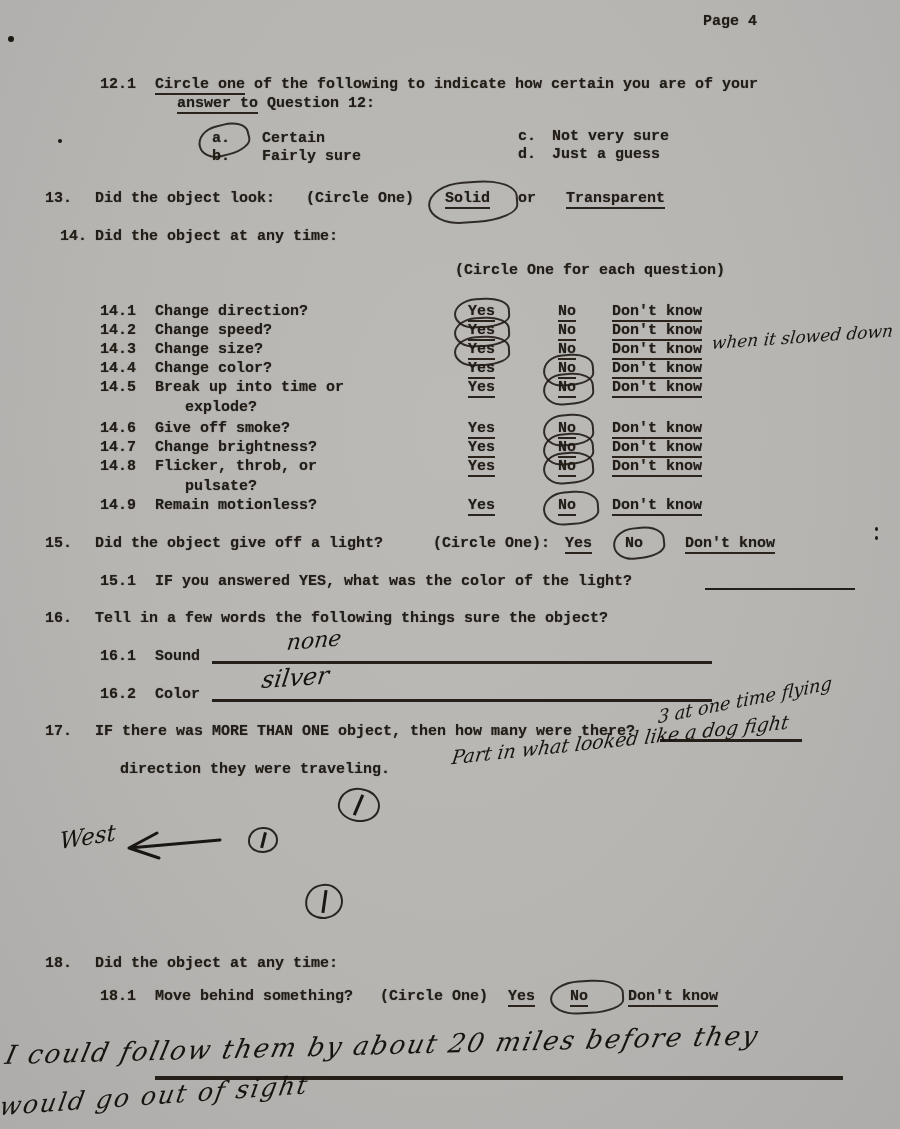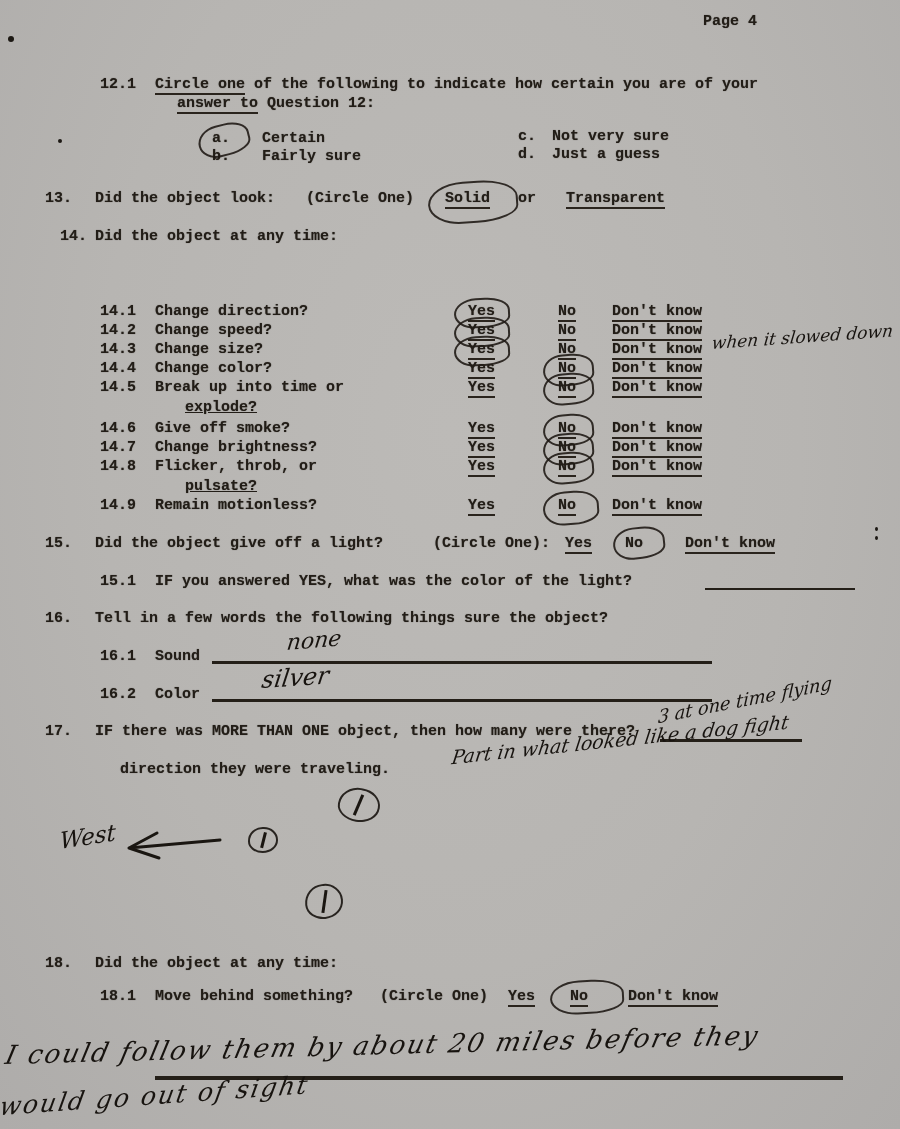--- a/index.html
+++ b/index.html
@@ -30,21 +30,21 @@
   }
   .obj-mark::after{
     content:"";position:absolute;left:46%;top:12%;width:2.5px;height:74%;
     background:#1a1611;transform:rotate(14deg);
   }
   .rule{position:absolute;background:#241f18;height:2px;}
   .speck{position:absolute;background:#1c1813;border-radius:50%;}
   .trow{position:absolute;left:0;top:0;width:900px;height:20px;}
   .trow .num{left:100px;}
   .trow .lbl{left:155px;}
-  .trow .lbl2{left:185px;top:20px;text-decoration:underline;}
+  .trow .lbl2{left:185px;top:20px;}
   .trow .cy{left:468px;}
   .trow .cn{left:558px;}
   .trow .cd{left:612px;}
   .trow .note{left:712px;top:-8px;font-size:17px;transform:rotate(-4deg) skewX(-10deg);}
   .circ-yes{left:454px;top:-5px;width:52px;height:26px;transform:rotate(-3deg);}
   .circ-no{left:543px;top:-6px;width:47px;height:28px;transform:rotate(-4deg);}
 </style>
 </head>
 <body>
 
@@ -74,20 +74,21 @@
   <span class="t" style="left:45px;top:190px">13.</span>
   <span class="t" style="left:95px;top:190px">Did the object look:</span>
   <span class="t" style="left:306px;top:190px">(Circle One)</span>
   <span class="t u" style="left:445px;top:190px">Solid</span>
   <span class="t" style="left:518px;top:190px">or</span>
   <span class="t u" style="left:566px;top:190px">Transparent</span>
   <span class="circle" style="left:428px;top:181px;width:86px;height:38px;transform:rotate(-4deg)"></span>
 
   <span class="t" style="left:60px;top:228px">14.</span>
   <span class="t" style="left:95px;top:228px">Did the object at any time:</span>
+  <span class="t" style="left:455px;top:262px">(Circle One for each question)</span>
 
   <div class="trow" style="top:303px">
     <span class="t num">14.1</span>
       <span class="t lbl">Change direction?</span>
     <span class="t cy u">Yes</span>
       <span class="t cn u">No</span>
       <span class="t cd u">Don't know</span>
     <span class="circle circ-yes"></span>
 
   </div>

